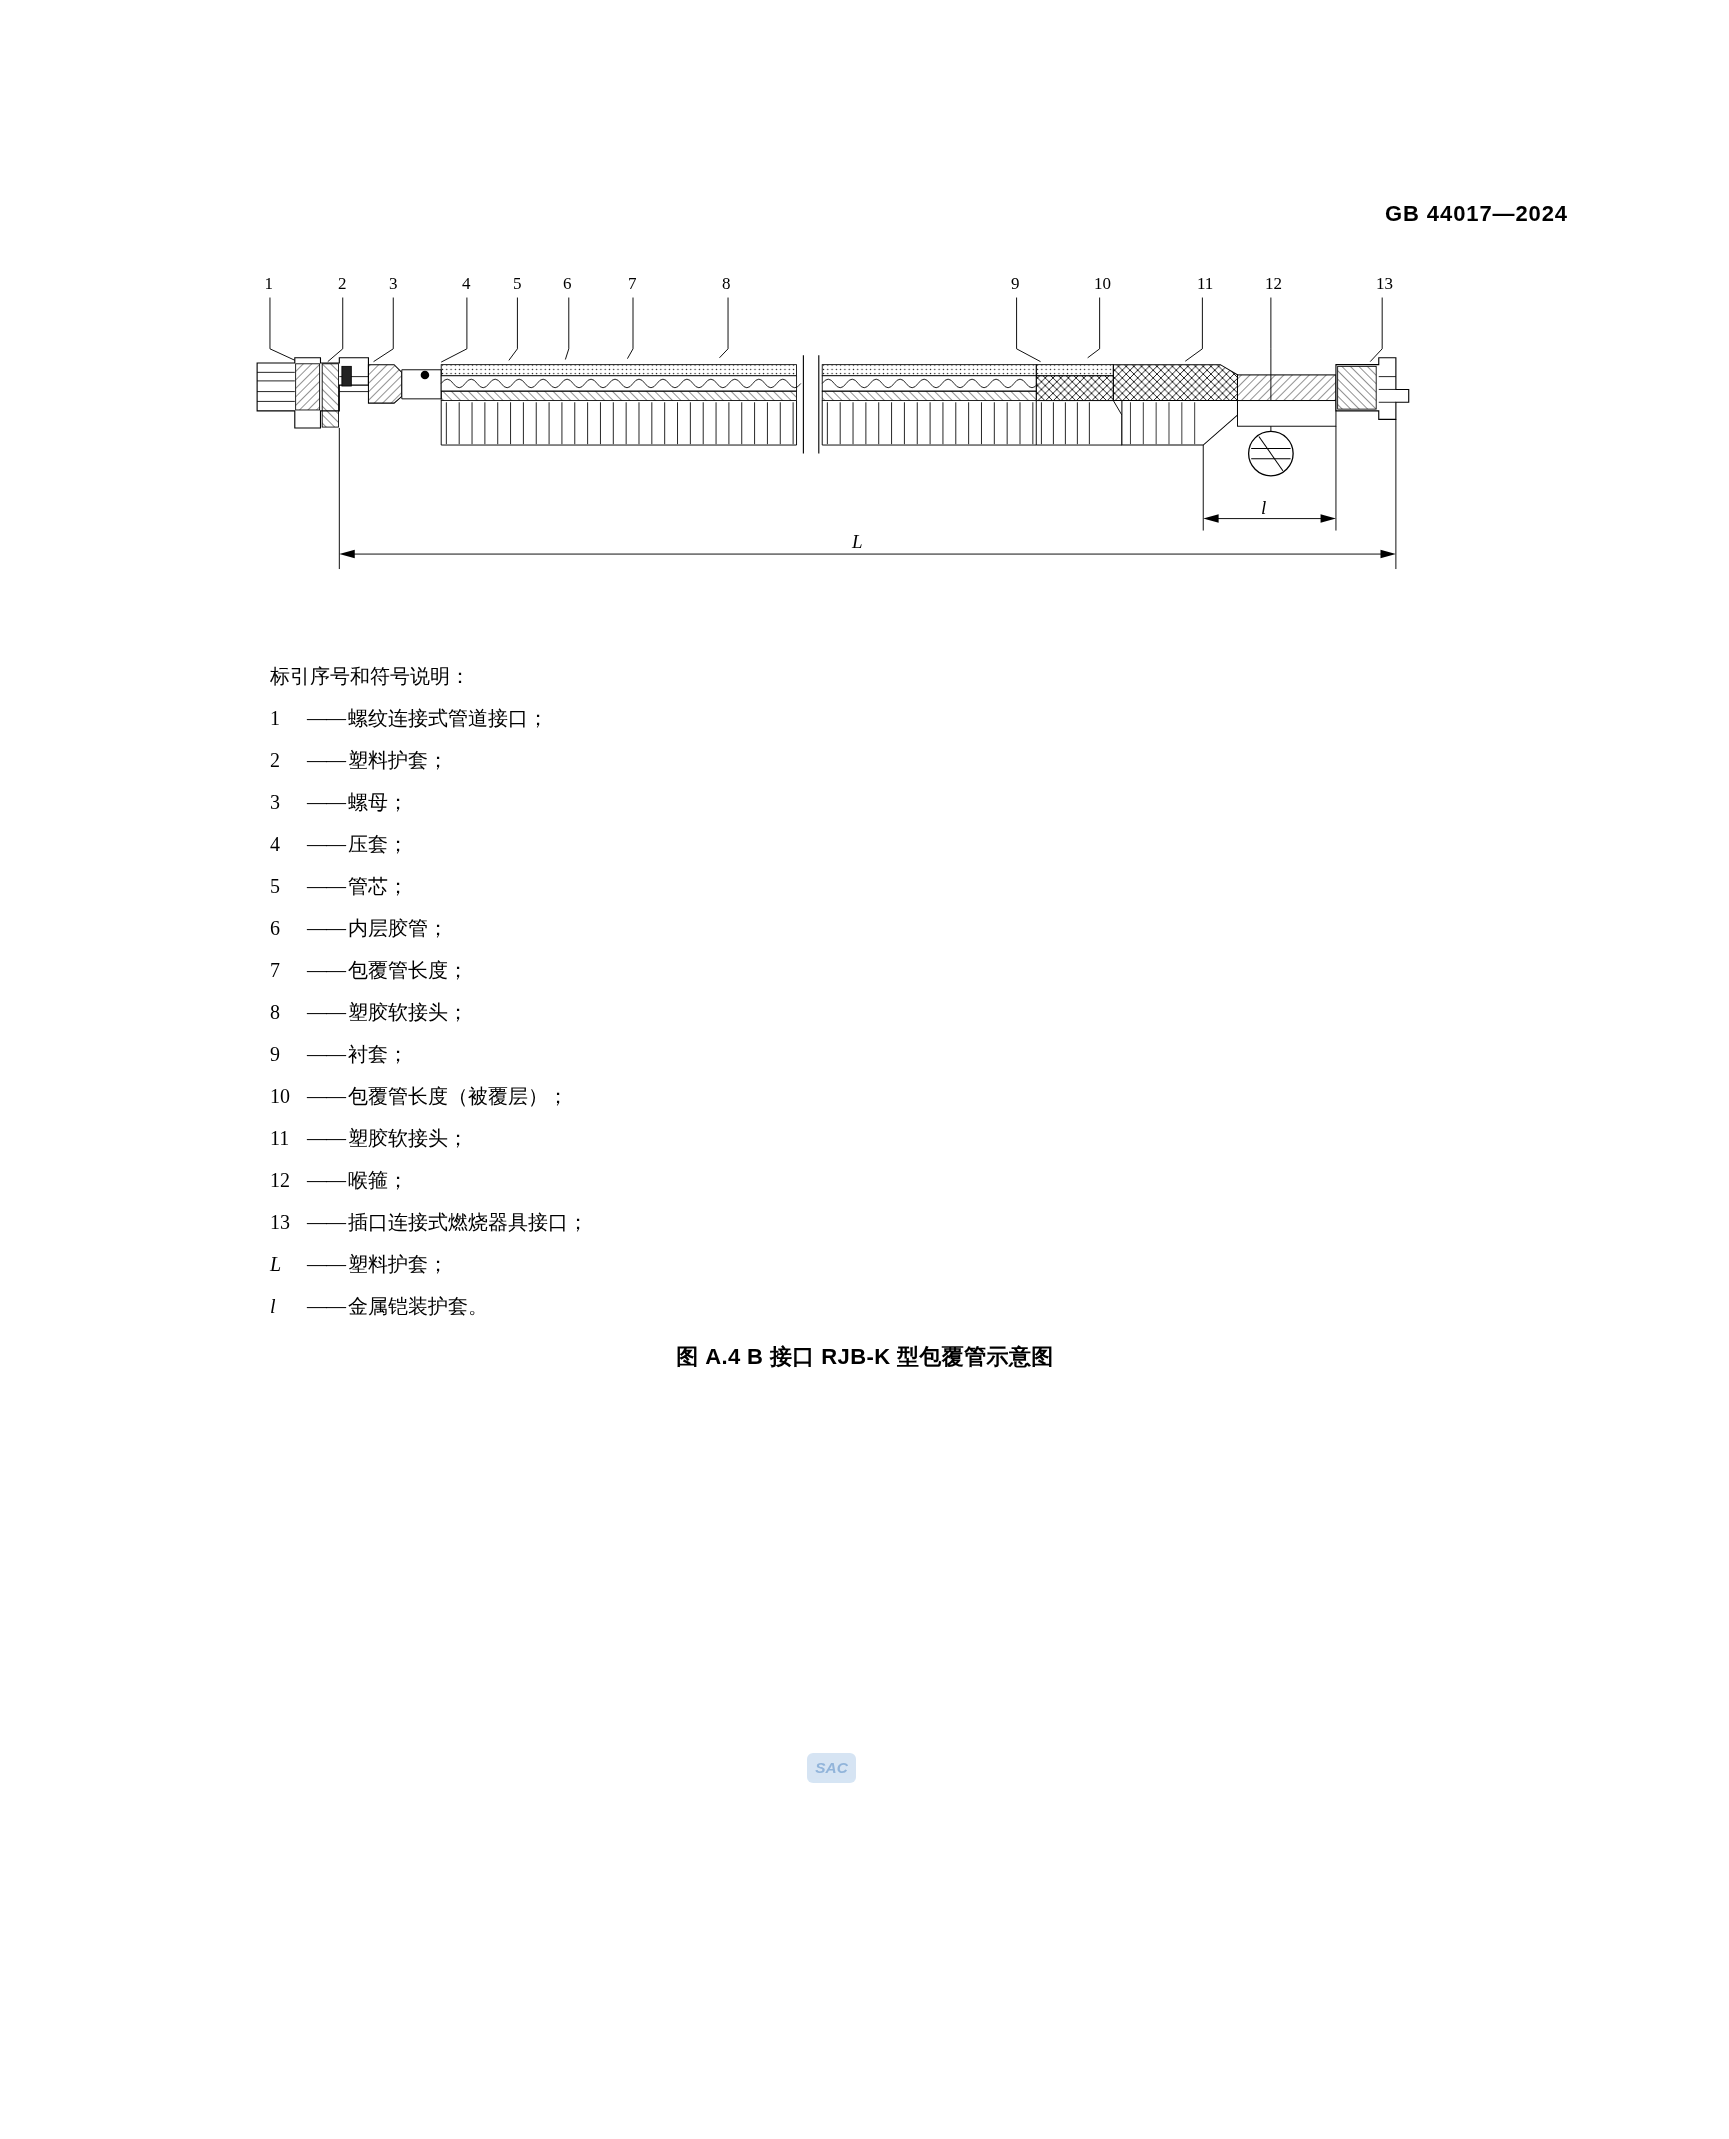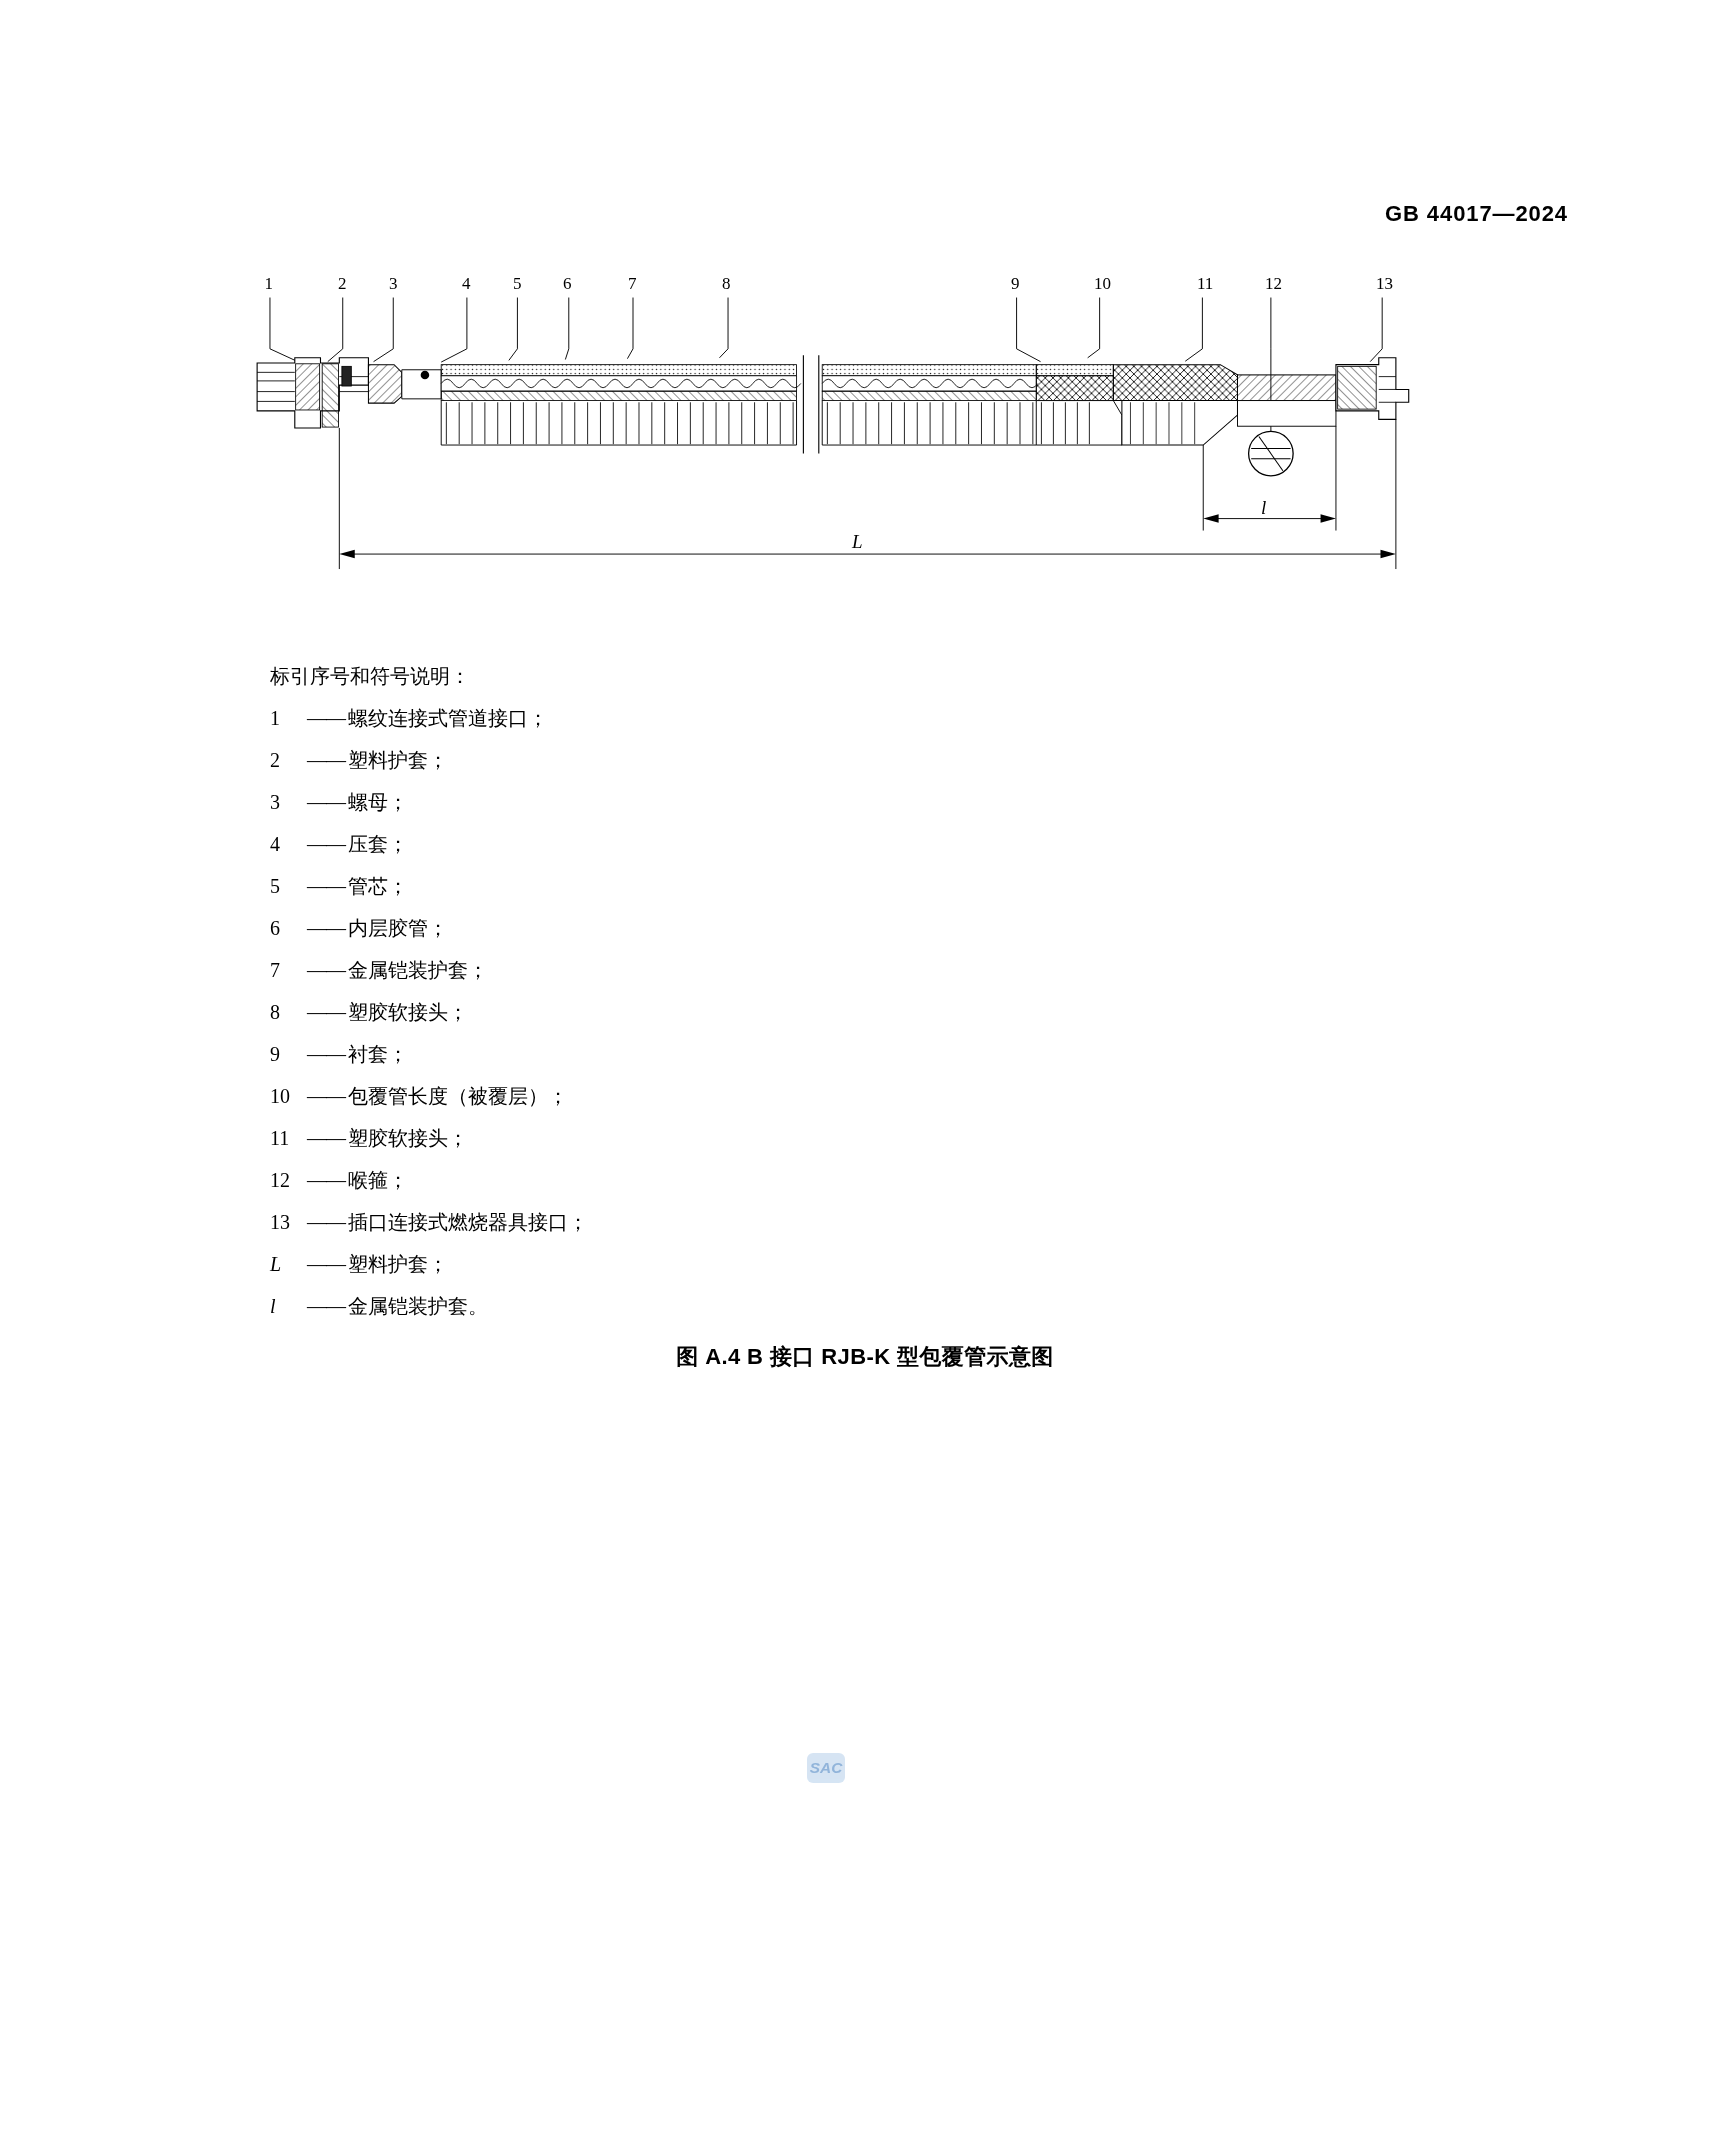--- a/index.html
+++ b/index.html
@@ -112,21 +112,21 @@
     font-weight: bold;
     font-size: 22px;
     letter-spacing: 0.4px;
   }
 
   
   .watermark {
     position: absolute;
     top: 1753px;
     left: 807px;
-    width: 38px;
+    width: 49px;
     height: 30px;
     border-radius: 6px;
     background: #cfe0f2;
     color: #7fa8d4;
     font-family: "Liberation Sans", sans-serif;
     font-weight: bold;
     font-size: 15.4px;
     font-style: italic;
     text-align: center;
     line-height: 30px;
@@ -353,21 +353,21 @@
       <span class="legend-text">管芯；</span>
     </div>
     <div class="legend-row">
       <span class="legend-idx">6</span>
       <span class="legend-dash">——</span>
       <span class="legend-text">内层胶管；</span>
     </div>
     <div class="legend-row">
       <span class="legend-idx">7</span>
       <span class="legend-dash">——</span>
-      <span class="legend-text">金属铠装护套；</span>
+      <span class="legend-text">包覆管长度；</span>
     </div>
     <div class="legend-row">
       <span class="legend-idx">8</span>
       <span class="legend-dash">——</span>
       <span class="legend-text">塑胶软接头；</span>
     </div>
     <div class="legend-row">
       <span class="legend-idx">9</span>
       <span class="legend-dash">——</span>
       <span class="legend-text">衬套；</span>

